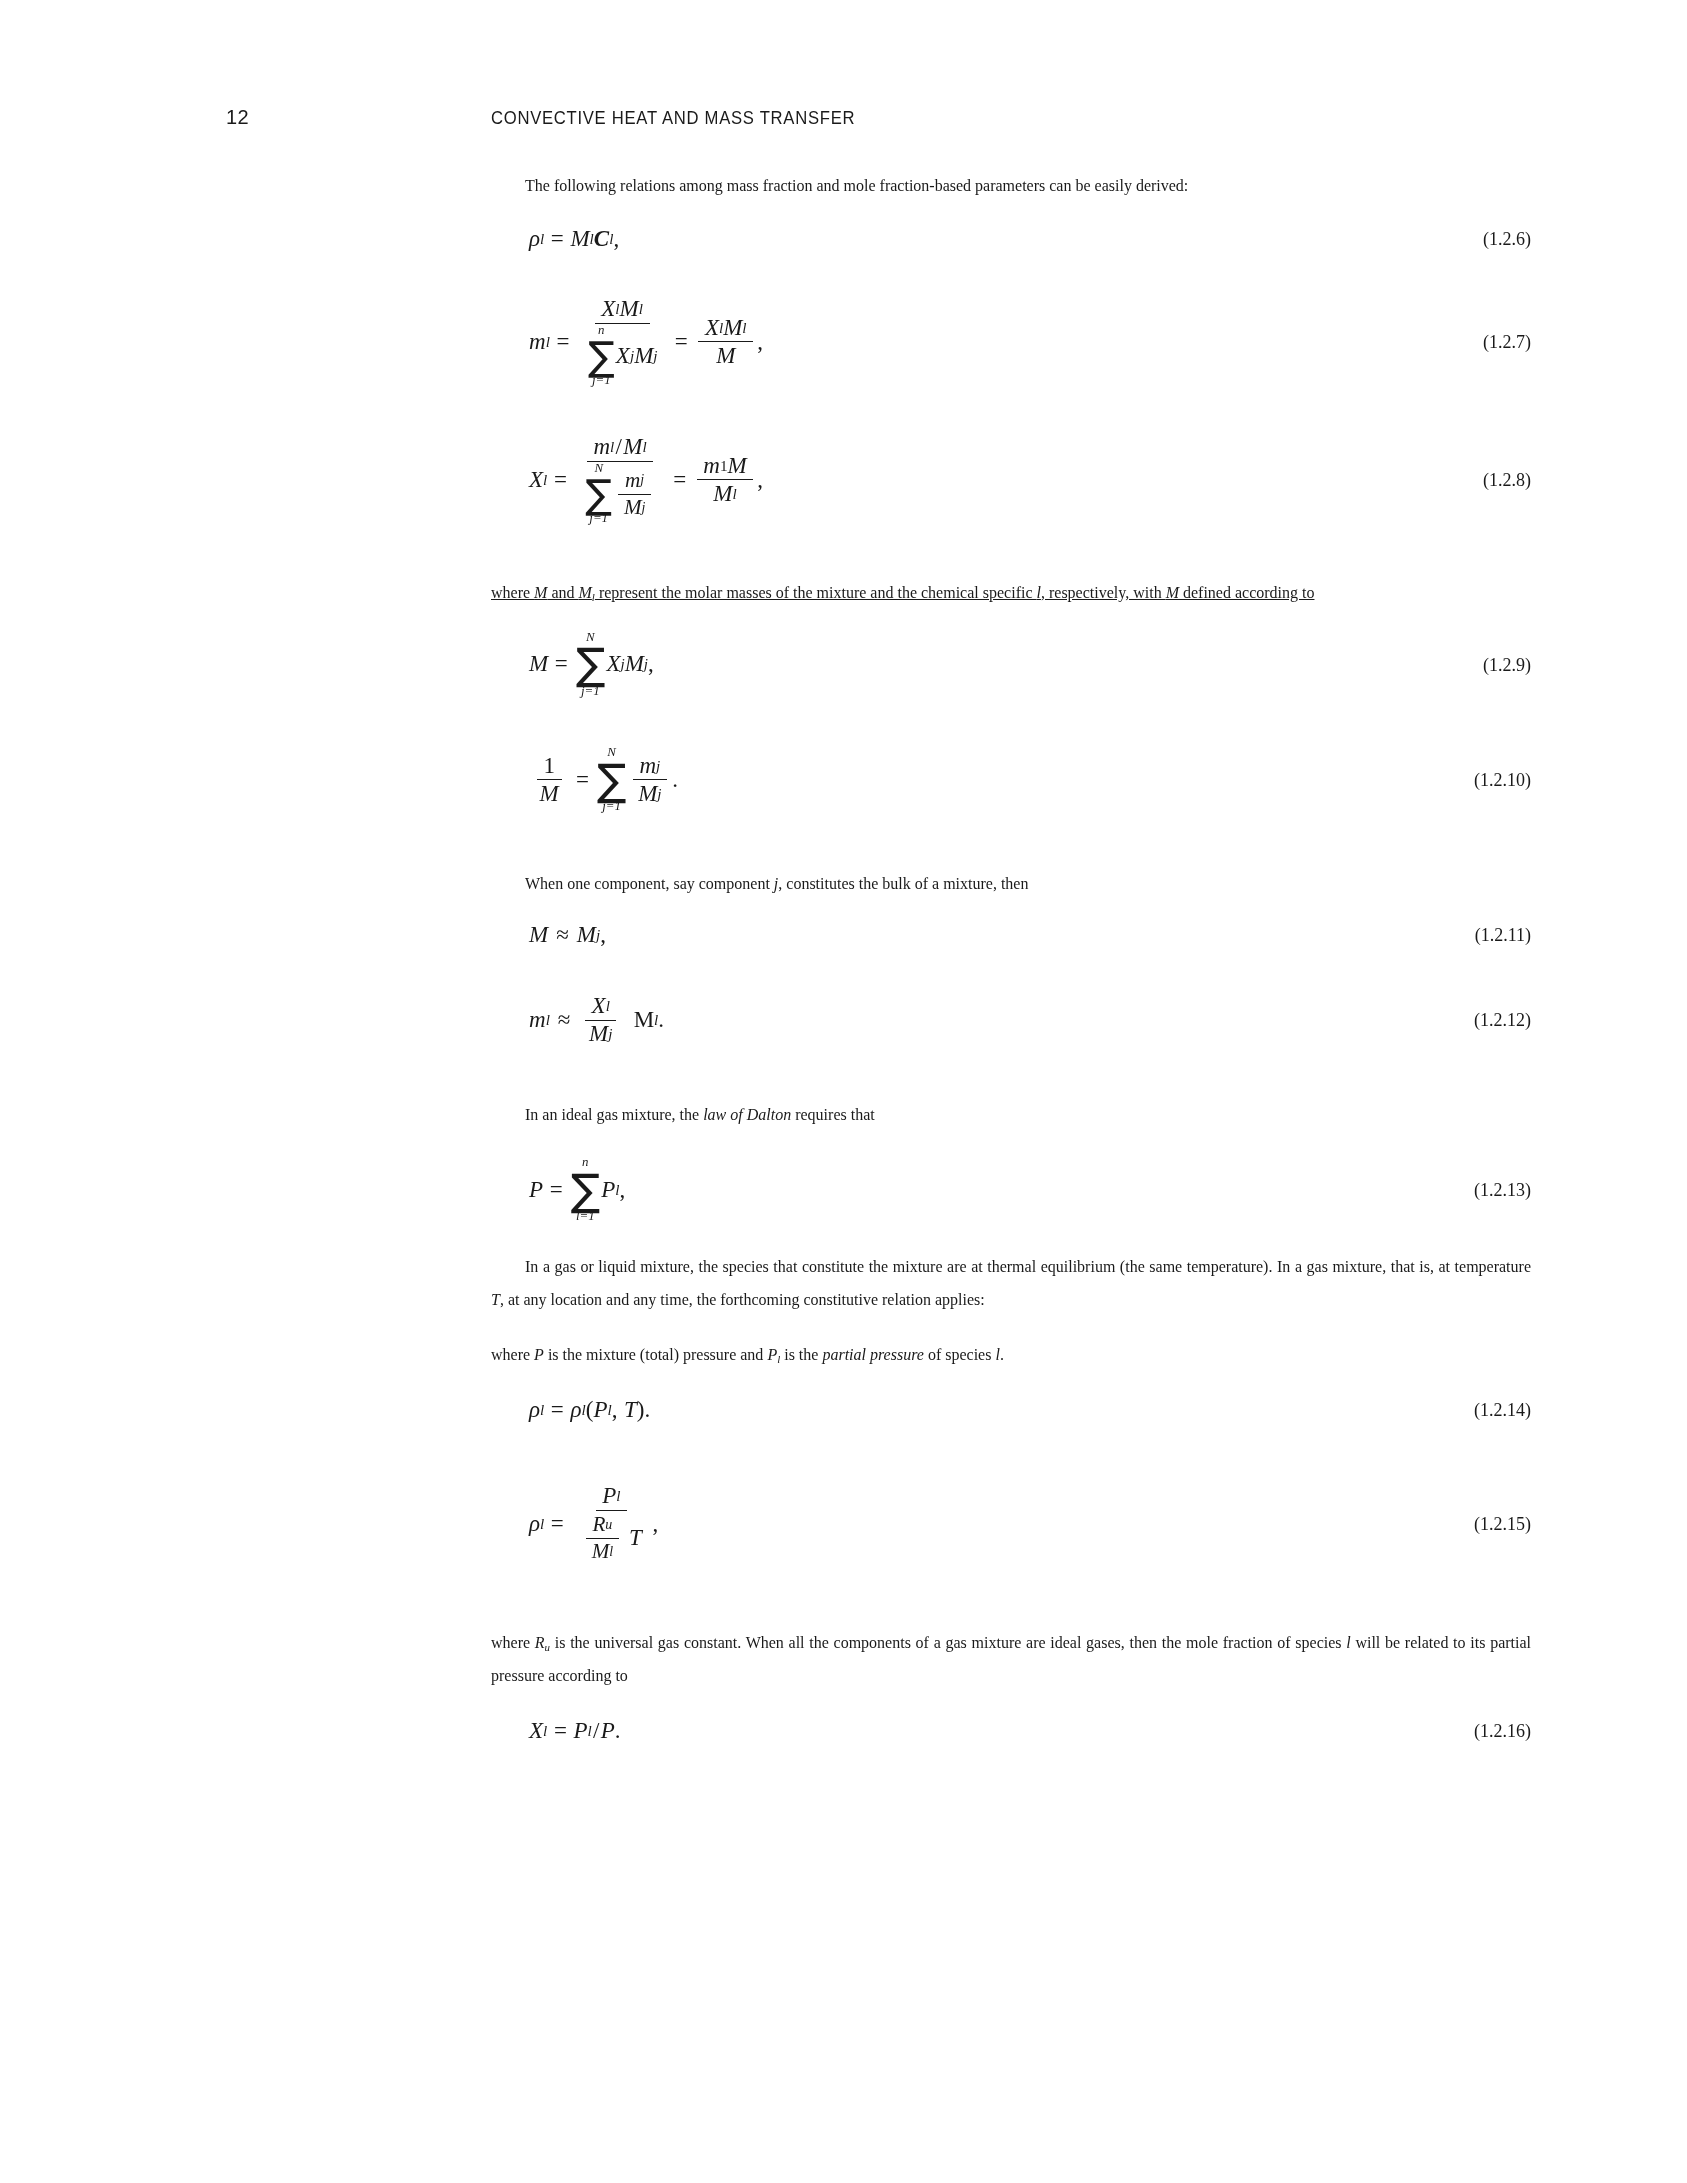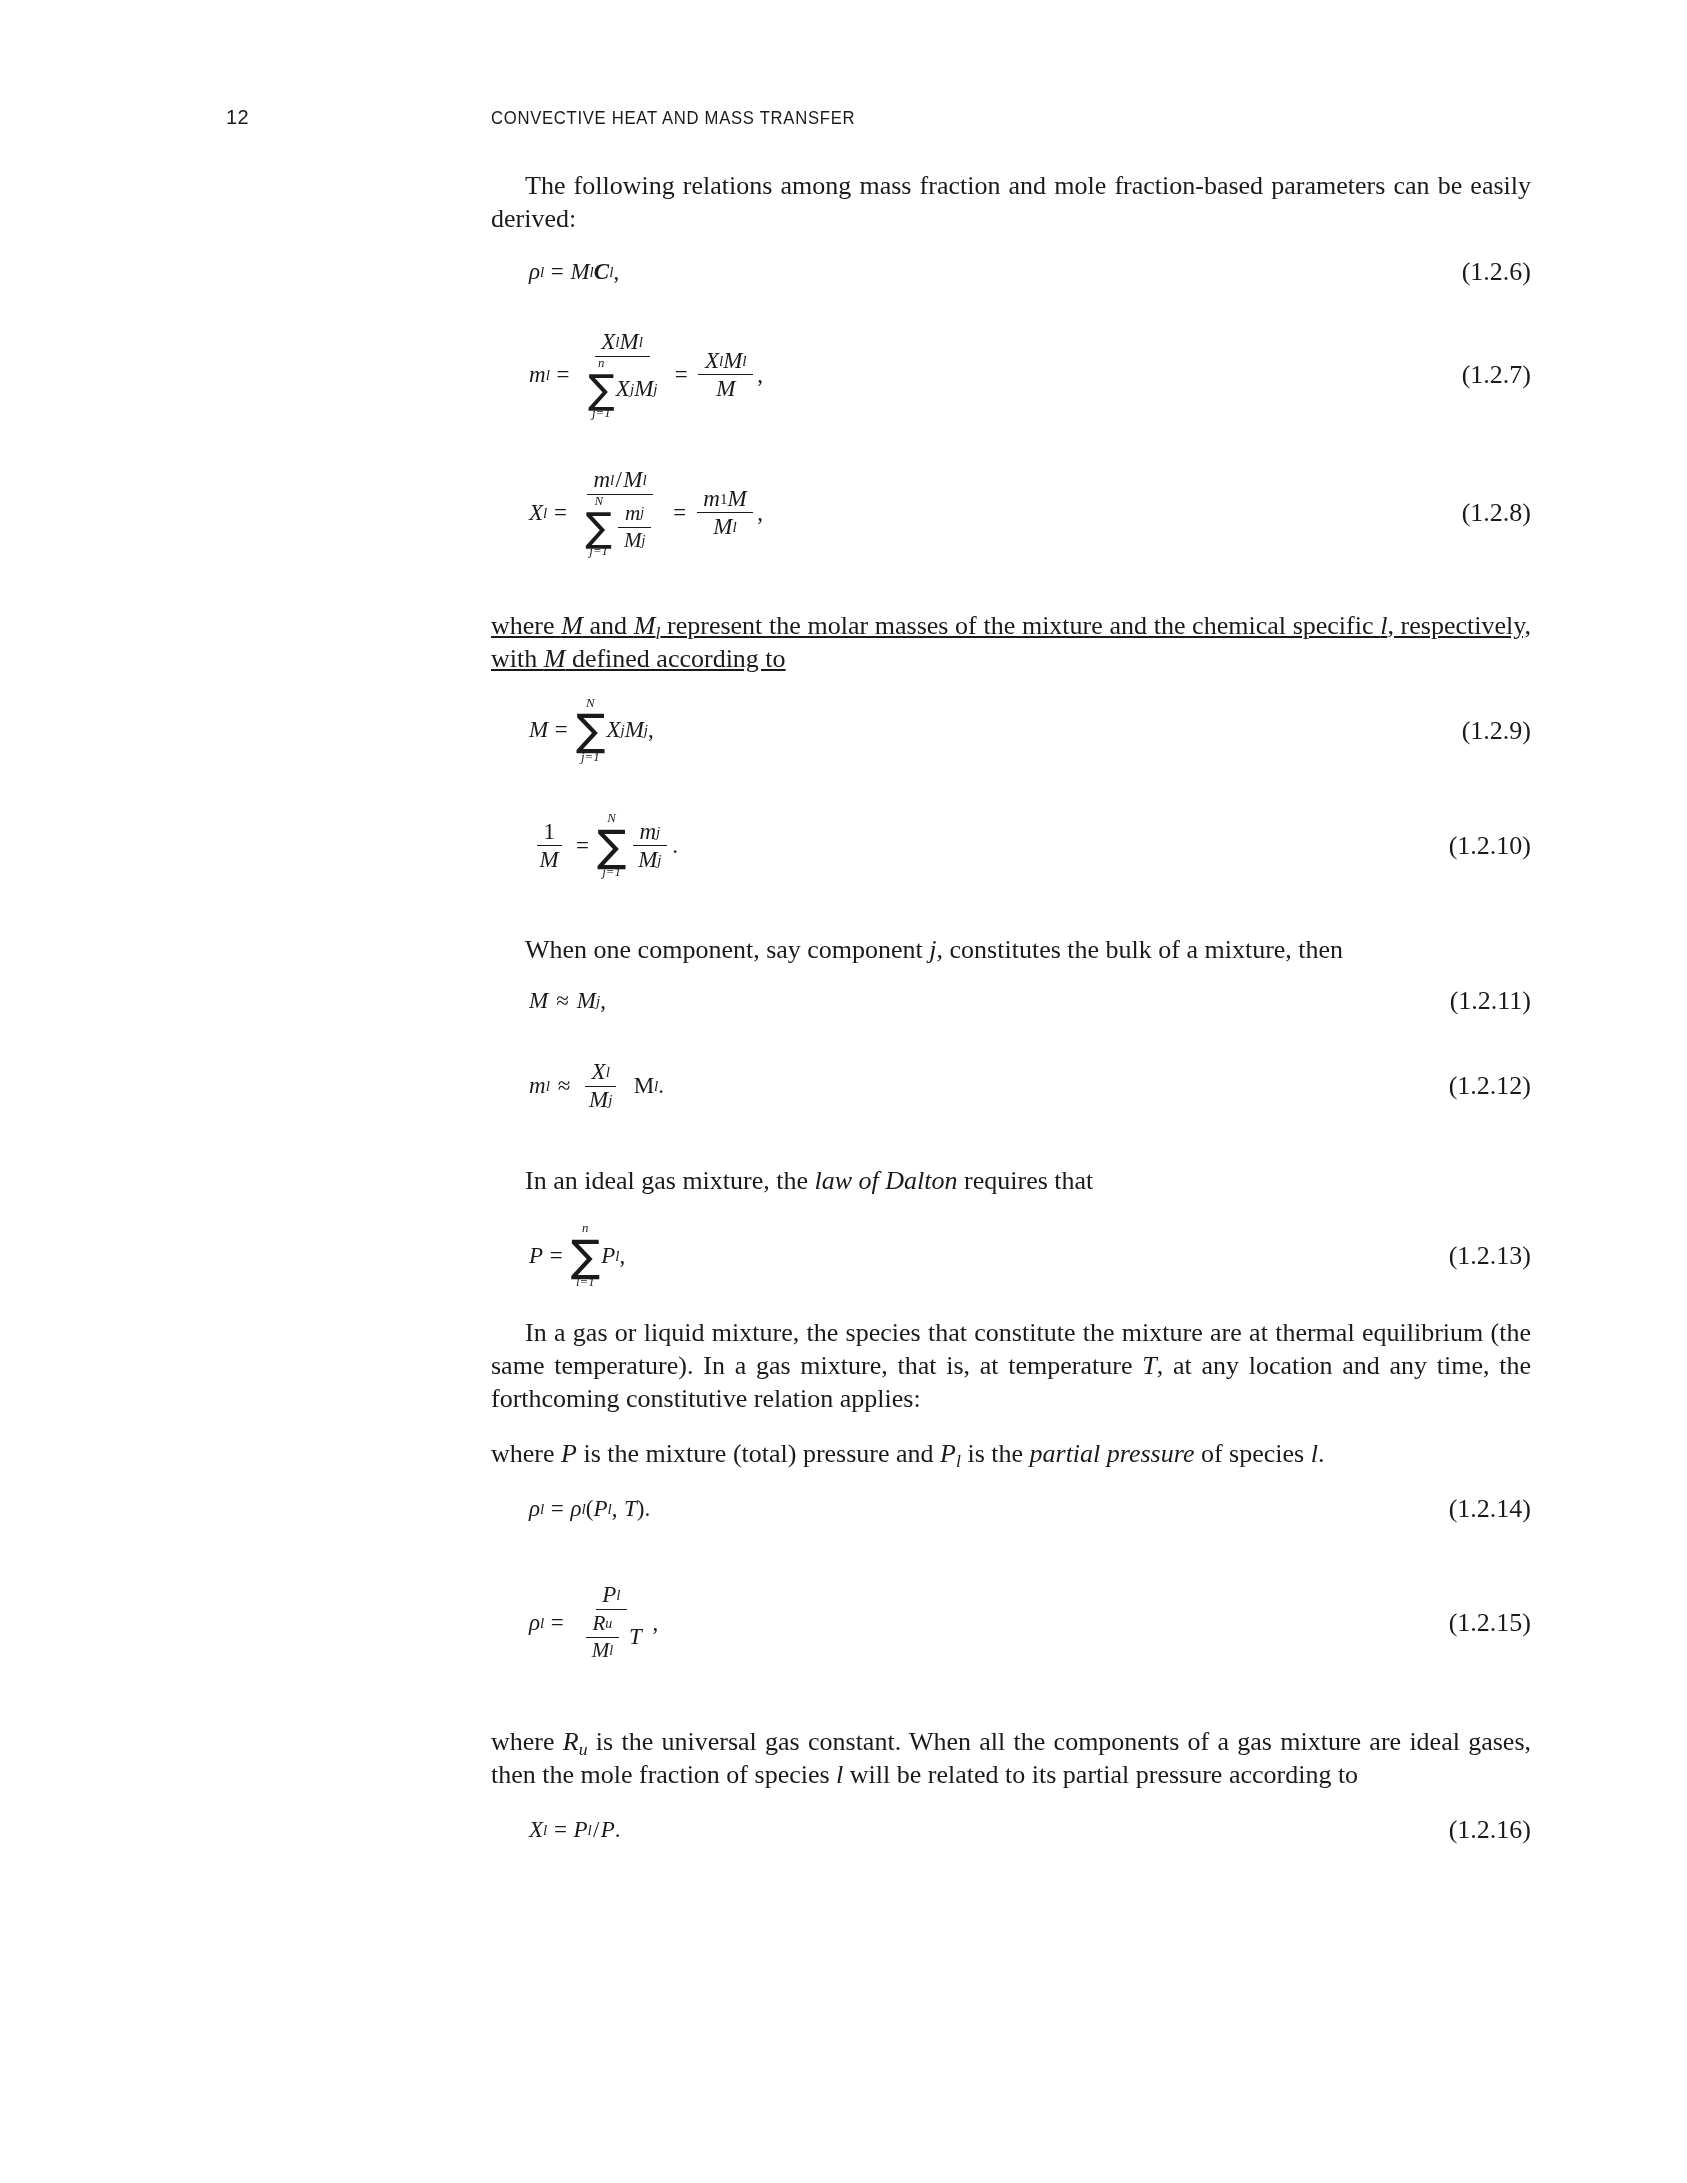--- a/index.html
+++ b/index.html
@@ -55,21 +55,21 @@
   
   .col {
     position: absolute;
     left: 463px;
     top: 169px;
     width: 1040px;
   }
 
   p.body {
     margin: 0;
-    font-size: 26px;
+    font-size: 16px;
     line-height: 33px;
     text-align: justify;
     text-justify: inter-word;
     -webkit-hyphens: none;
     hyphens: none;
   }
   p.body.indent { text-indent: 34px; }
 
   i.v  { font-style: italic; }
 
@@ -94,21 +94,21 @@
     font-style: italic;
     display: flex;
     align-items: center;
     white-space: nowrap;
   }
   .eqnum {
     position: absolute;
     right: 0;
     top: 50%;
     transform: translateY(-50%);
-    font-size: 26px;
+    font-size: 18px;
     font-style: normal;
     white-space: nowrap;
   }
 
   
   .mi { font-style: italic; }
   .mn, .mo { font-style: normal; }
   .mo { margin: 0 6.6px; }
   .mo.tight { margin: 0 4px; }
   .mbold { font-style: italic; font-weight: bold; }

